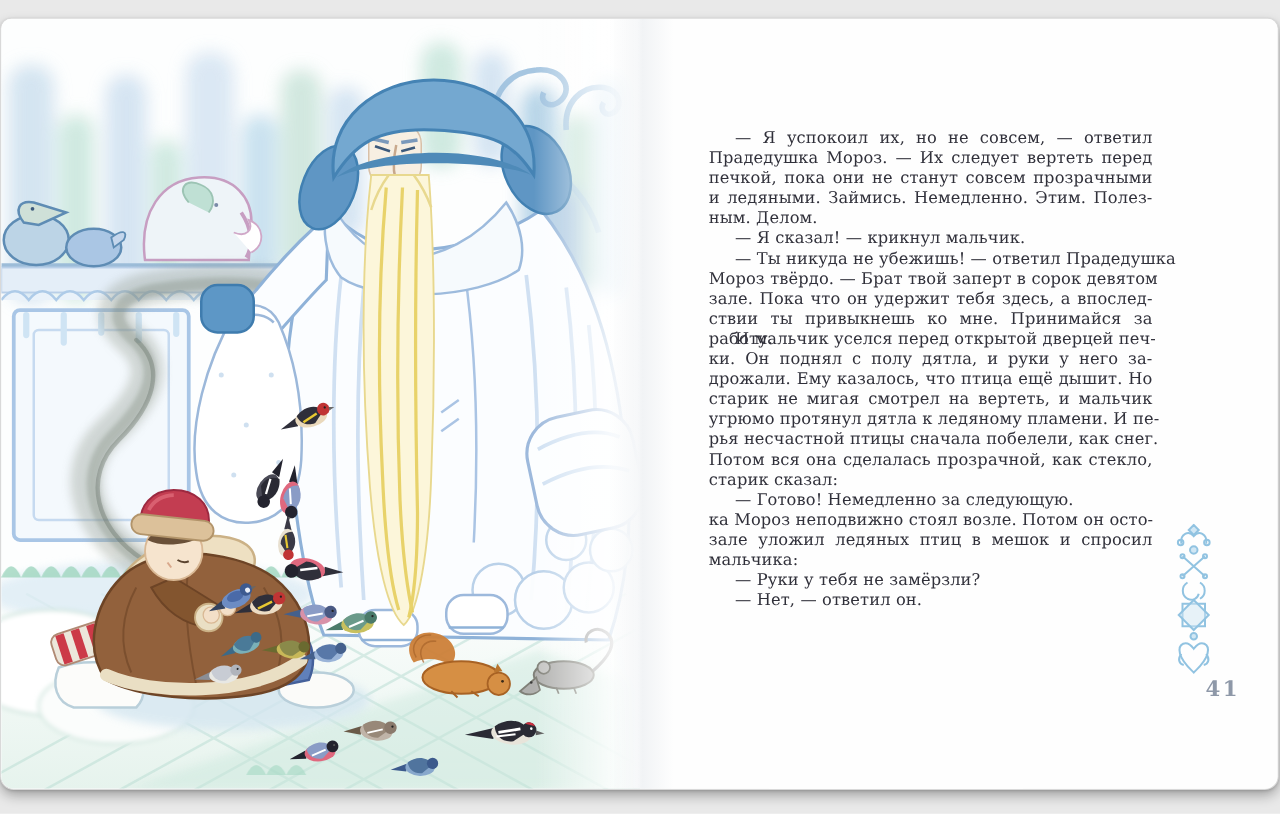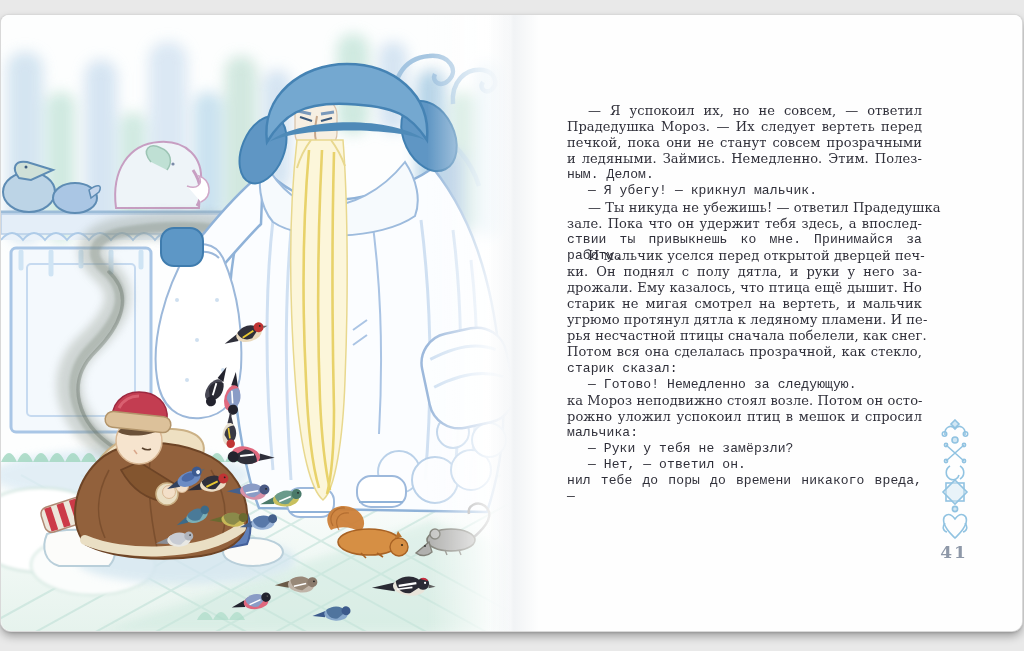--- a/index.html
+++ b/index.html
@@ -24,24 +24,24 @@
   }
   .text-column{
     position:absolute;left:55px;top:88px;width:355px;
     color:#30303a;font-size:13px;
   }
   .line{
     height:16.1px;line-height:16.1px;white-space:nowrap;
     text-align:justify;text-align-last:justify;text-justify:inter-word;
     letter-spacing:.1px;
   }
-  .line.last{text-align-last:left;white-space:normal;font-family:Liberation Mono, monospace;}
+  .line.last{text-align-last:left;white-space:normal;}
   .line.first{text-indent:21px;}
   .page-number{
-    position:absolute;left:420px;top:527px;width:44px;text-align:center;
+    position:absolute;left:436px;top:527px;width:44px;text-align:right;
     color:#8e98a8;font-size:17px;font-weight:600;letter-spacing:2px;
   }
   .ornament{position:absolute;left:428px;top:404px;}
 </style>
 </head>
 <body>
 
 <div class="stage">
   <div class="book">
 
@@ -440,39 +440,39 @@
       </svg>
     </div>
 
     <div class="page page-right">
       <div class="text-column">
           <div class="line first">— Я успокоил их, но не совсем, — ответил</div>
           <div class="line">Прадедушка Мороз. — Их следует вертеть перед</div>
           <div class="line">печкой, пока они не станут совсем прозрачными</div>
           <div class="line">и ледяными. Займись. Немедленно. Этим. Полез-</div>
           <div class="line last">ным. Делом.</div>
-          <div class="line first last">— Я убегу! — крикнул мальчик.</div>
+          <div class="line first last">— Я сказал! — крикнул мальчик.</div>
           <div class="line first">— Ты никуда не убежишь! — ответил Прадедушка</div>
+          <div class="line">Мороз твёрдо. — Брат твой заперт в сорок девятом</div>
           <div class="line">зале. Пока что он удержит тебя здесь, а впослед-</div>
           <div class="line last">ствии ты привыкнешь ко мне. Принимайся за работу.</div>
           <div class="line first">И мальчик уселся перед открытой дверцей печ-</div>
           <div class="line">ки. Он поднял с полу дятла, и руки у него за-</div>
           <div class="line">дрожали. Ему казалось, что птица ещё дышит. Но</div>
           <div class="line">старик не мигая смотрел на вертеть, и мальчик</div>
           <div class="line">угрюмо протянул дятла к ледяному пламени. И пе-</div>
           <div class="line">рья несчастной птицы сначала побелели, как снег.</div>
           <div class="line">Потом вся она сделалась прозрачной, как стекло,</div>
           <div class="line last">старик сказал:</div>
           <div class="line first last">— Готово! Немедленно за следующую.</div>
           <div class="line">ка Мороз неподвижно стоял возле. Потом он осто-</div>
-          <div class="line">рожно уложил успокоил птиц в мешок и спросил</div>
+          <div class="line">зале уложил ледяных птиц в мешок и спросил</div>
           <div class="line last">мальчика:</div>
           <div class="line first last">— Руки у тебя не замёрзли?</div>
           <div class="line first last">— Нет, — ответил он.</div>
-          <div class="line last">нил тебе до поры до времени никакого вреда, —</div>
         </div>
 
       <svg class="ornament" width="30" height="122" viewBox="0 0 30 122" xmlns="http://www.w3.org/2000/svg">
         <g fill="none" stroke="#8cc0e0" stroke-width="1.6" opacity=".95">
           <path d="M15,1 l4,4 -4,4 -4,-4 Z" fill="#cfe6f4"></path>
           <path d="M5,16 C4,8 11,5 15,10 C19,5 26,8 25,16"></path>
           <circle cx="4.5" cy="15" r="2.2"></circle>
             <circle cx="25.5" cy="15" r="2.2"></circle>
           <circle cx="15" cy="21" r="3" fill="#cfe6f4"></circle>
           <path d="M6,26 L24,42 M24,26 L6,42"></path>

